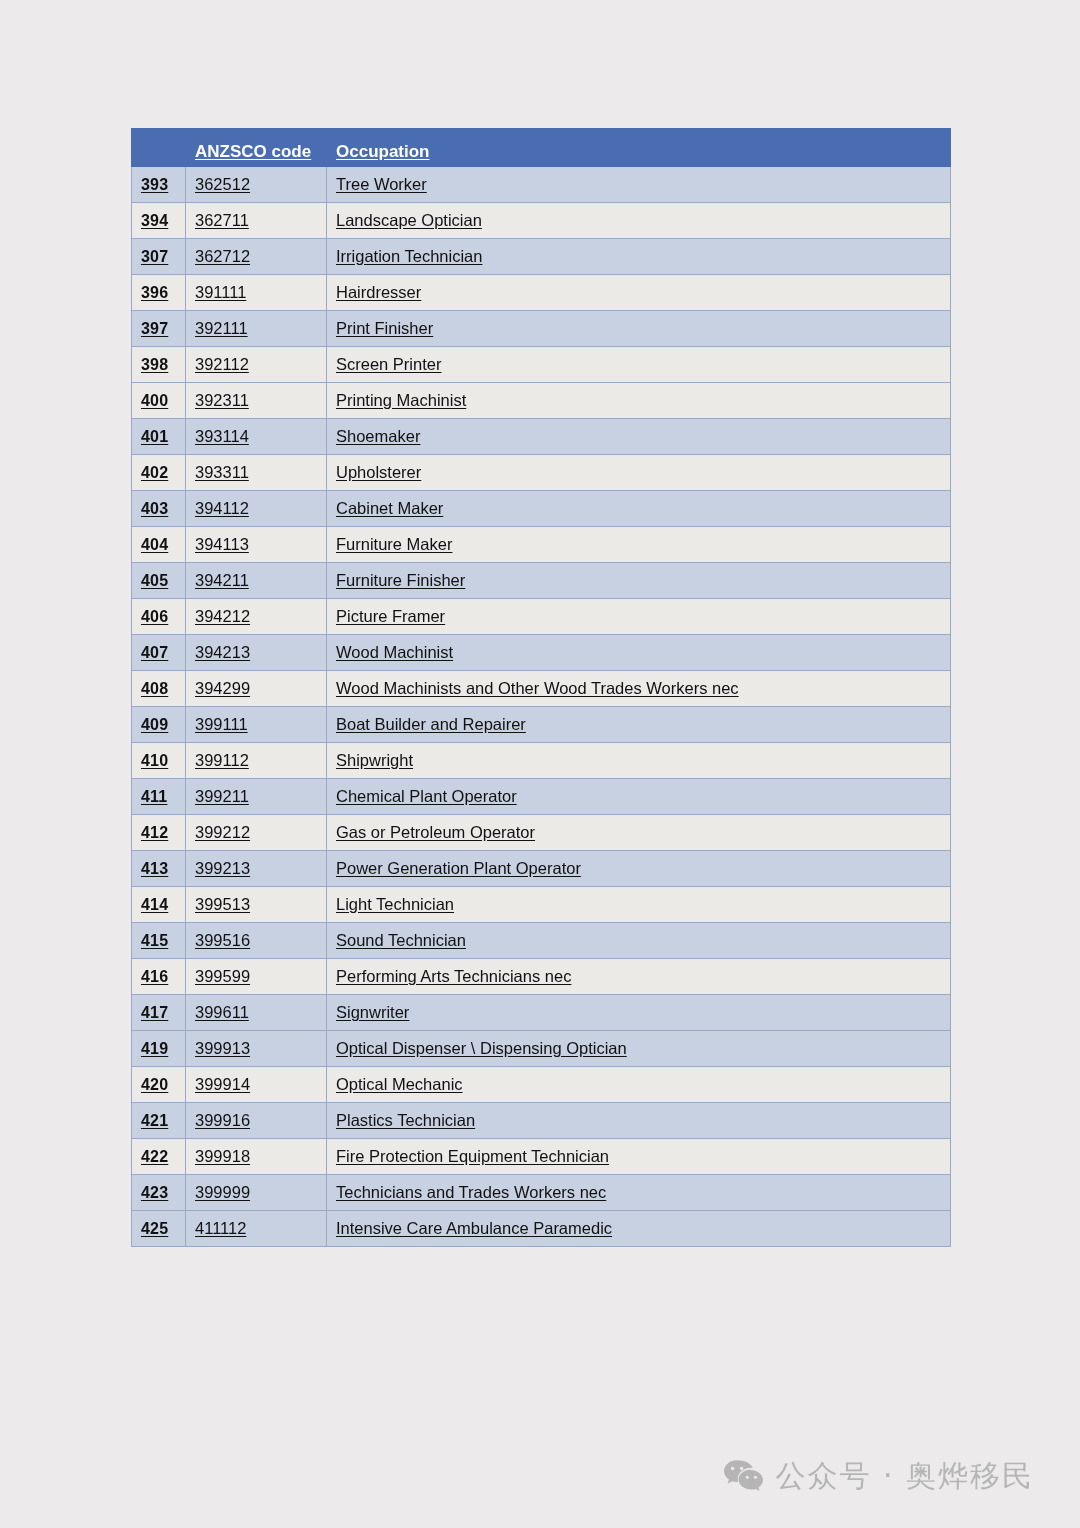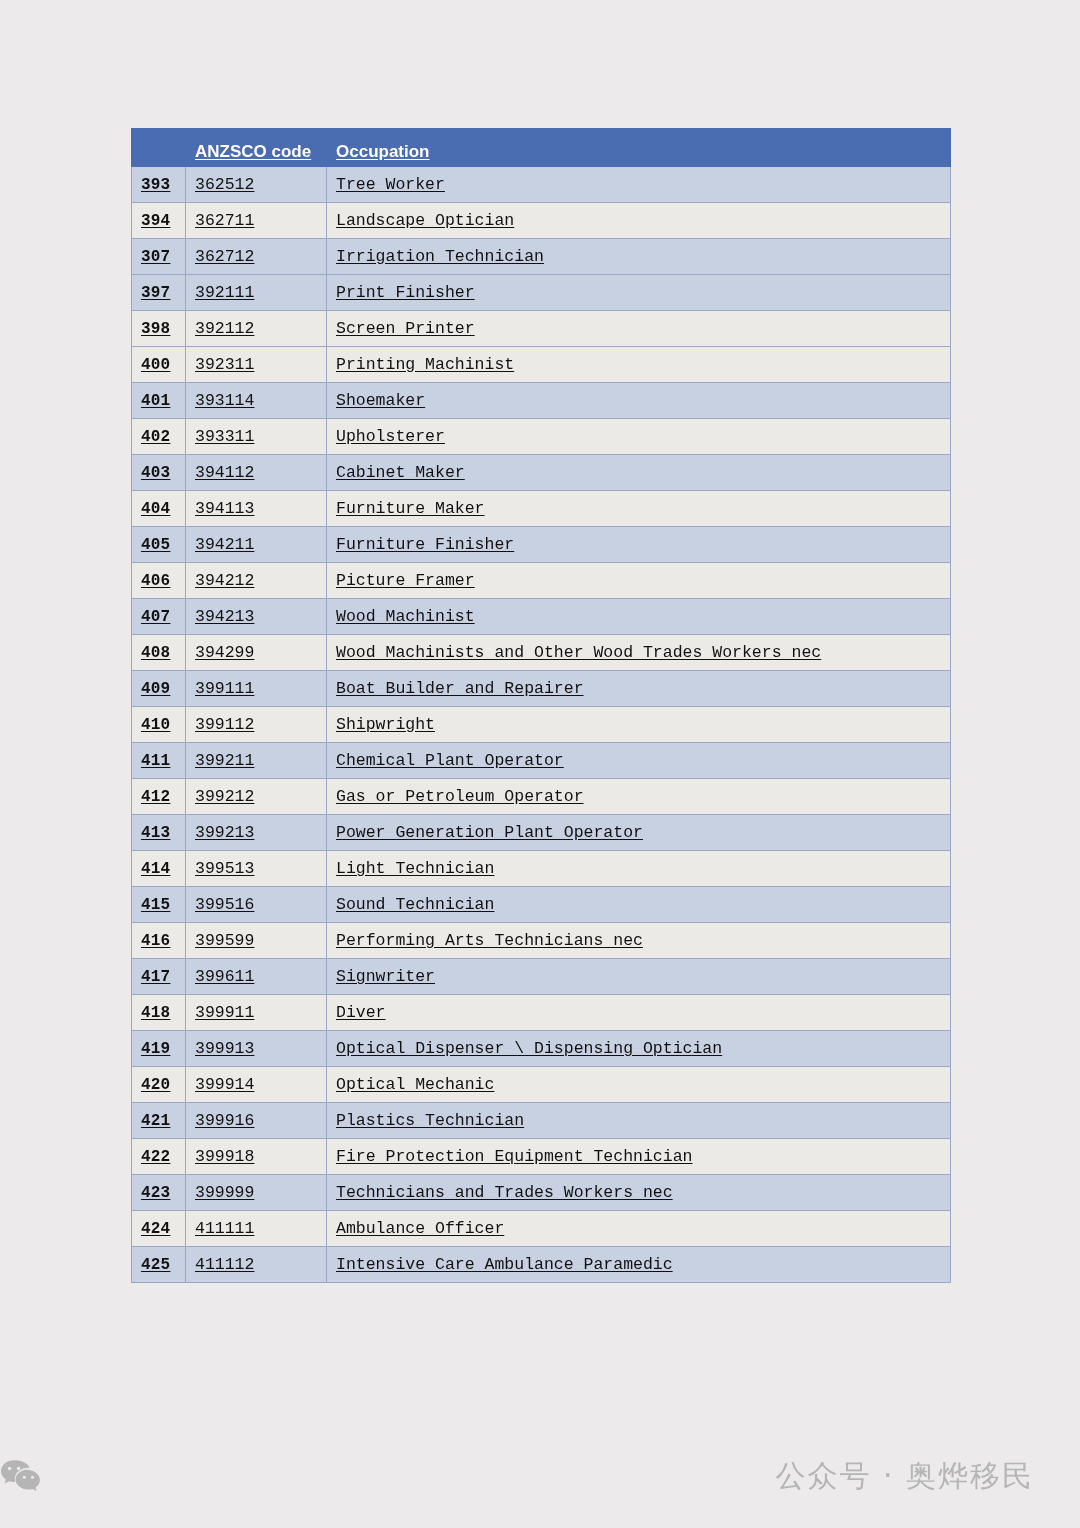--- a/index.html
+++ b/index.html
@@ -69,21 +69,21 @@
     font-weight: 700;
     text-decoration: underline;
     text-underline-offset: 2px;
     white-space: nowrap;
   }
   thead th.th-blank {
     text-decoration: none;
   }
 
   
-  tbody tr { height: 36px; font-family: Liberation Mono, monospace; }
+  tbody tr { height: 36px; }
   tbody tr.stripe-a td { background: #c8d1e2; }
   tbody tr.stripe-b td { background: #eceae7; }
 
   tbody td {
     border: 1px solid #9aa8c4;
     padding: 0 0 0 9px;
     vertical-align: middle;
     font-size: 16.5px;
     color: #111111;
     white-space: nowrap;
@@ -102,21 +102,21 @@
   
   #page-footer {
     position: absolute;
     left: 0;
     top: 1448px;
     width: 1080px;
     height: 56px;
     z-index: 3;
     display: flex;
     align-items: center;
-    justify-content: space-between;
+    justify-content: flex-end;
     padding-right: 46px;
     box-sizing: border-box;
   }
   #page-footer .wechat-icon {
     width: 40px;
     height: 34px;
     margin-right: 12px;
     flex: 0 0 auto;
   }
   #page-footer .footer-text {
@@ -157,20 +157,25 @@
         <tr class="stripe-b">
           <td class="cell-idx"><span class="u">394</span></td>
           <td class="cell-code"><span class="u">362711</span></td>
           <td class="cell-occ"><span class="u">Landscape Optician</span></td>
         </tr>
         <tr class="stripe-a">
           <td class="cell-idx"><span class="u">307</span></td>
           <td class="cell-code"><span class="u">362712</span></td>
           <td class="cell-occ"><span class="u">Irrigation Technician</span></td>
         </tr>
+        <tr class="stripe-b">
+          <td class="cell-idx"><span class="u">396</span></td>
+          <td class="cell-code"><span class="u">391111</span></td>
+          <td class="cell-occ"><span class="u">Hairdresser</span></td>
+        </tr>
         <tr class="stripe-a">
           <td class="cell-idx"><span class="u">397</span></td>
           <td class="cell-code"><span class="u">392111</span></td>
           <td class="cell-occ"><span class="u">Print Finisher</span></td>
         </tr>
         <tr class="stripe-b">
           <td class="cell-idx"><span class="u">398</span></td>
           <td class="cell-code"><span class="u">392112</span></td>
           <td class="cell-occ"><span class="u">Screen Printer</span></td>
         </tr>
@@ -257,25 +262,20 @@
         <tr class="stripe-b">
           <td class="cell-idx"><span class="u">416</span></td>
           <td class="cell-code"><span class="u">399599</span></td>
           <td class="cell-occ"><span class="u">Performing Arts Technicians nec</span></td>
         </tr>
         <tr class="stripe-a">
           <td class="cell-idx"><span class="u">417</span></td>
           <td class="cell-code"><span class="u">399611</span></td>
           <td class="cell-occ"><span class="u">Signwriter</span></td>
         </tr>
-        <tr class="stripe-b">
-          <td class="cell-idx"><span class="u">418</span></td>
-          <td class="cell-code"><span class="u">399911</span></td>
-          <td class="cell-occ"><span class="u">Diver</span></td>
-        </tr>
         <tr class="stripe-a">
           <td class="cell-idx"><span class="u">419</span></td>
           <td class="cell-code"><span class="u">399913</span></td>
           <td class="cell-occ"><span class="u">Optical Dispenser \ Dispensing Optician</span></td>
         </tr>
         <tr class="stripe-b">
           <td class="cell-idx"><span class="u">420</span></td>
           <td class="cell-code"><span class="u">399914</span></td>
           <td class="cell-occ"><span class="u">Optical Mechanic</span></td>
         </tr>
@@ -286,25 +286,20 @@
         </tr>
         <tr class="stripe-b">
           <td class="cell-idx"><span class="u">422</span></td>
           <td class="cell-code"><span class="u">399918</span></td>
           <td class="cell-occ"><span class="u">Fire Protection Equipment Technician</span></td>
         </tr>
         <tr class="stripe-a">
           <td class="cell-idx"><span class="u">423</span></td>
           <td class="cell-code"><span class="u">399999</span></td>
           <td class="cell-occ"><span class="u">Technicians and Trades Workers nec</span></td>
-        </tr>
-        <tr class="stripe-b">
-          <td class="cell-idx"><span class="u">424</span></td>
-          <td class="cell-code"><span class="u">411111</span></td>
-          <td class="cell-occ"><span class="u">Ambulance Officer</span></td>
         </tr>
         <tr class="stripe-a">
           <td class="cell-idx"><span class="u">425</span></td>
           <td class="cell-code"><span class="u">411112</span></td>
           <td class="cell-occ"><span class="u">Intensive Care Ambulance Paramedic</span></td>
         </tr>
       </tbody>
   </table>
 </div>
 

